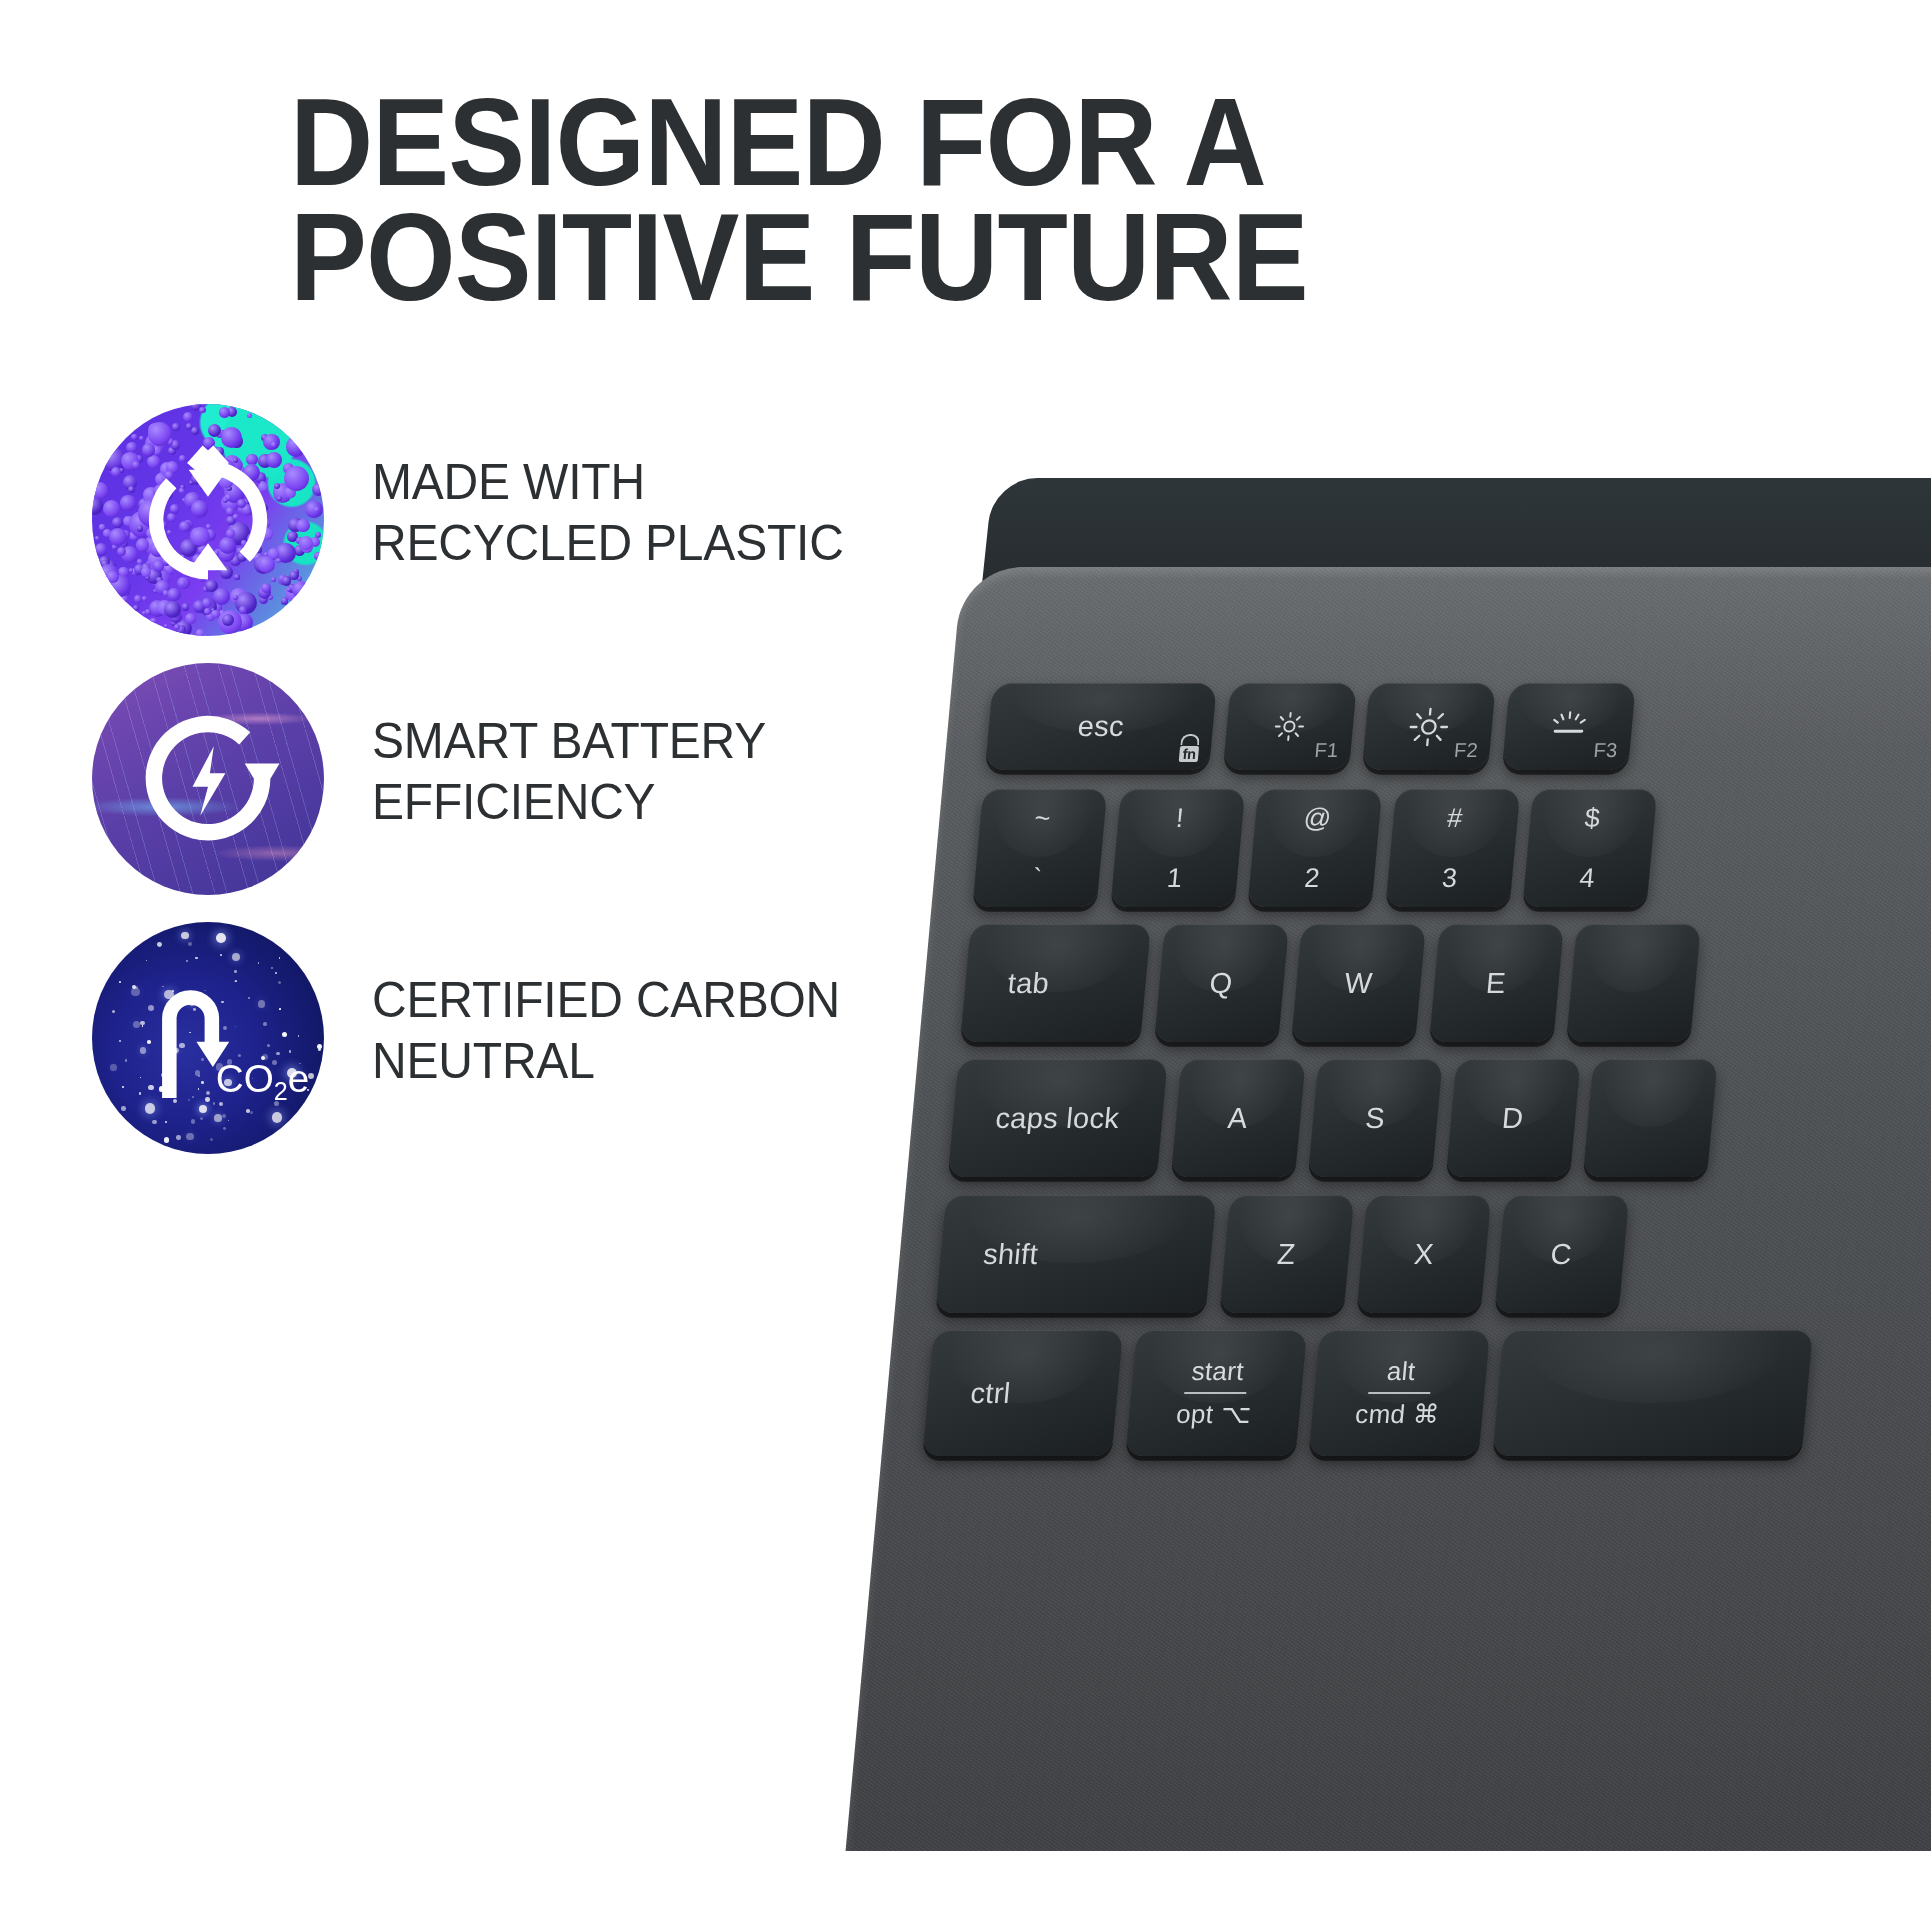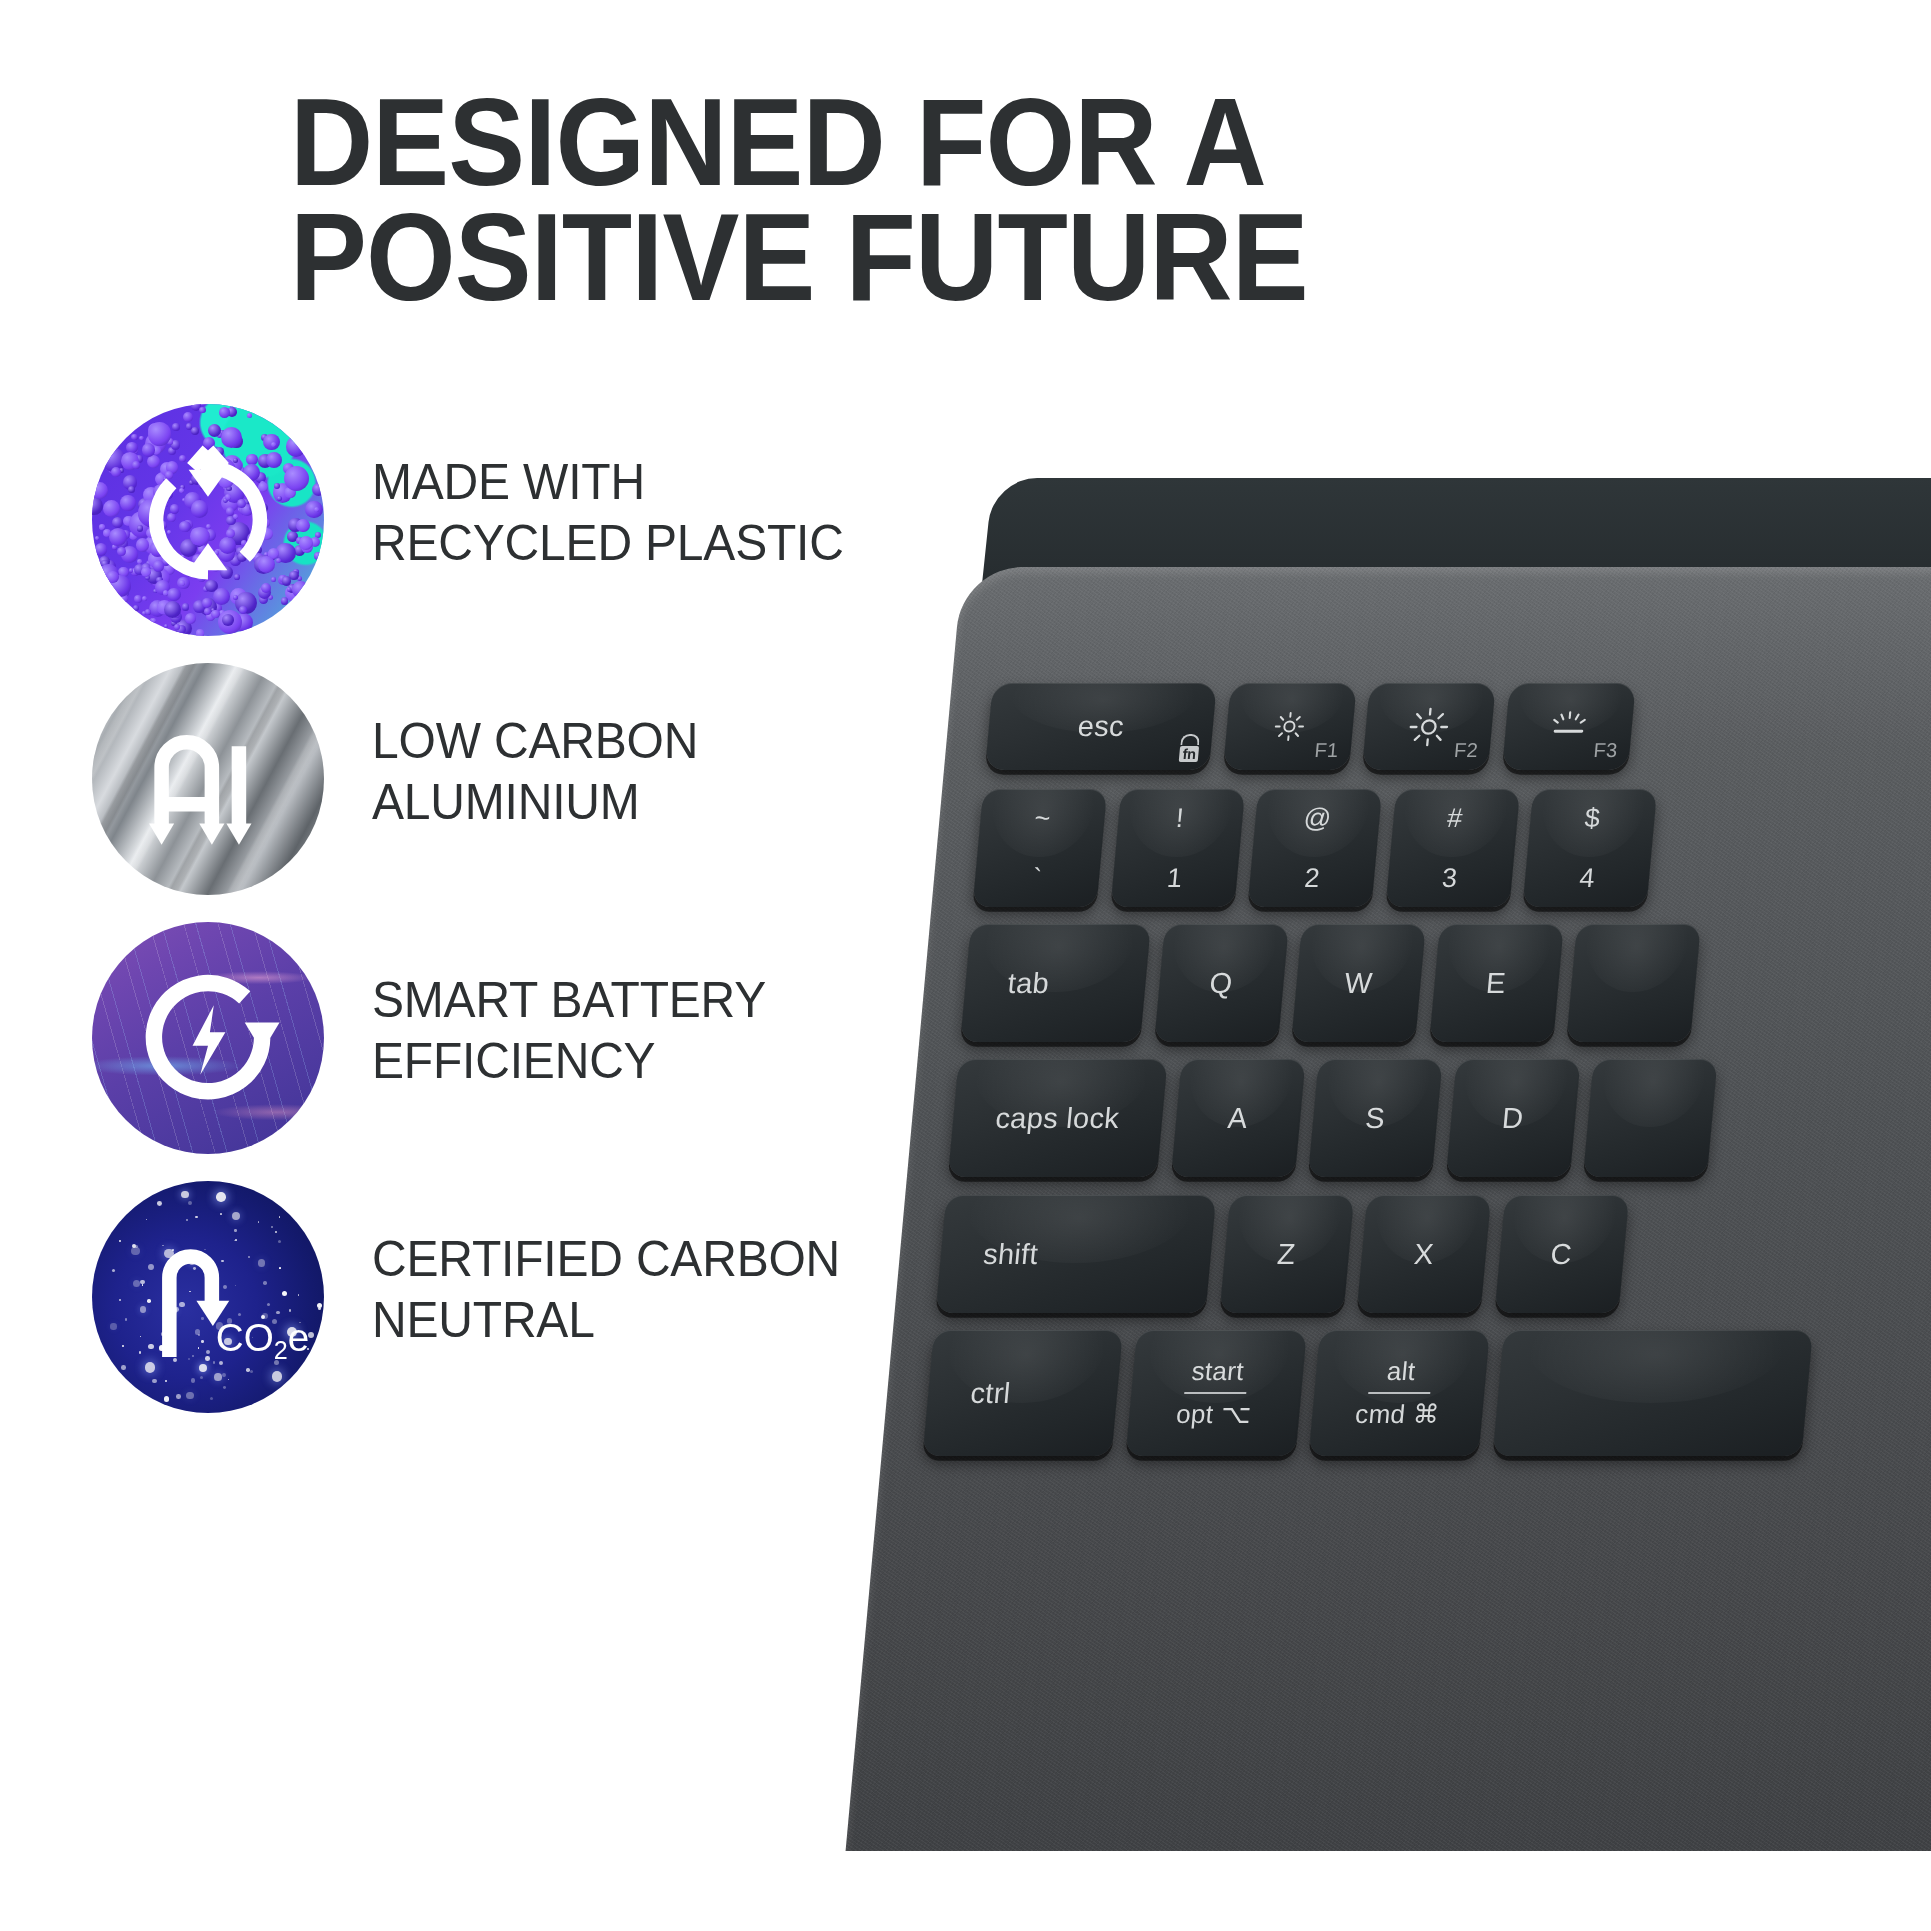--- a/index.html
+++ b/index.html
@@ -480,40 +480,20 @@
         <polygon points="120,96 100,68 140,68" fill="#ffffff"></polygon>
         <polygon points="120,144 140,172 100,172" fill="#ffffff"></polygon>
       </svg>
     </div>
     <div class="flabel">
       <span>MADE WITH</span>
       <span>RECYCLED PLASTIC</span>
     </div>
   </div>
 
-  <div class="feature">
-    <div class="badge">
-      <div class="tex tex-alu"></div>
-      <svg viewBox="0 0 240 240">
-
-        <path d="M72 168 L72 108 a26 26 0 0 1 52 0 L124 168" fill="none" stroke="#fff" stroke-width="15"></path>
-        <line x1="72" y1="146" x2="124" y2="146" stroke="#fff" stroke-width="15"></line>
-
-        <line x1="152" y1="86" x2="152" y2="168" stroke="#fff" stroke-width="15"></line>
-
-        <polygon points="59,166 85,166 72,188" fill="#ffffff"></polygon>
-        <polygon points="111,166 137,166 124,188" fill="#ffffff"></polygon>
-        <polygon points="139,166 165,166 152,188" fill="#ffffff"></polygon>
-      </svg>
-    </div>
-    <div class="flabel">
-      <span>LOW CARBON</span>
-      <span>ALUMINIUM</span>
-    </div>
-  </div>
 
   <div class="feature">
     <div class="badge">
       <div class="tex tex-batt">
         <div class="streaks"></div>
         <div class="glow"></div>
       </div>
       <svg viewBox="0 0 240 240">
         <path d="M158 78 a56 56 0 1 0 18 42" fill="none" stroke="#fff" stroke-width="17" stroke-linecap="butt"></path>
         <polygon points="158,104 194,104 176,134" fill="#ffffff"></polygon>

